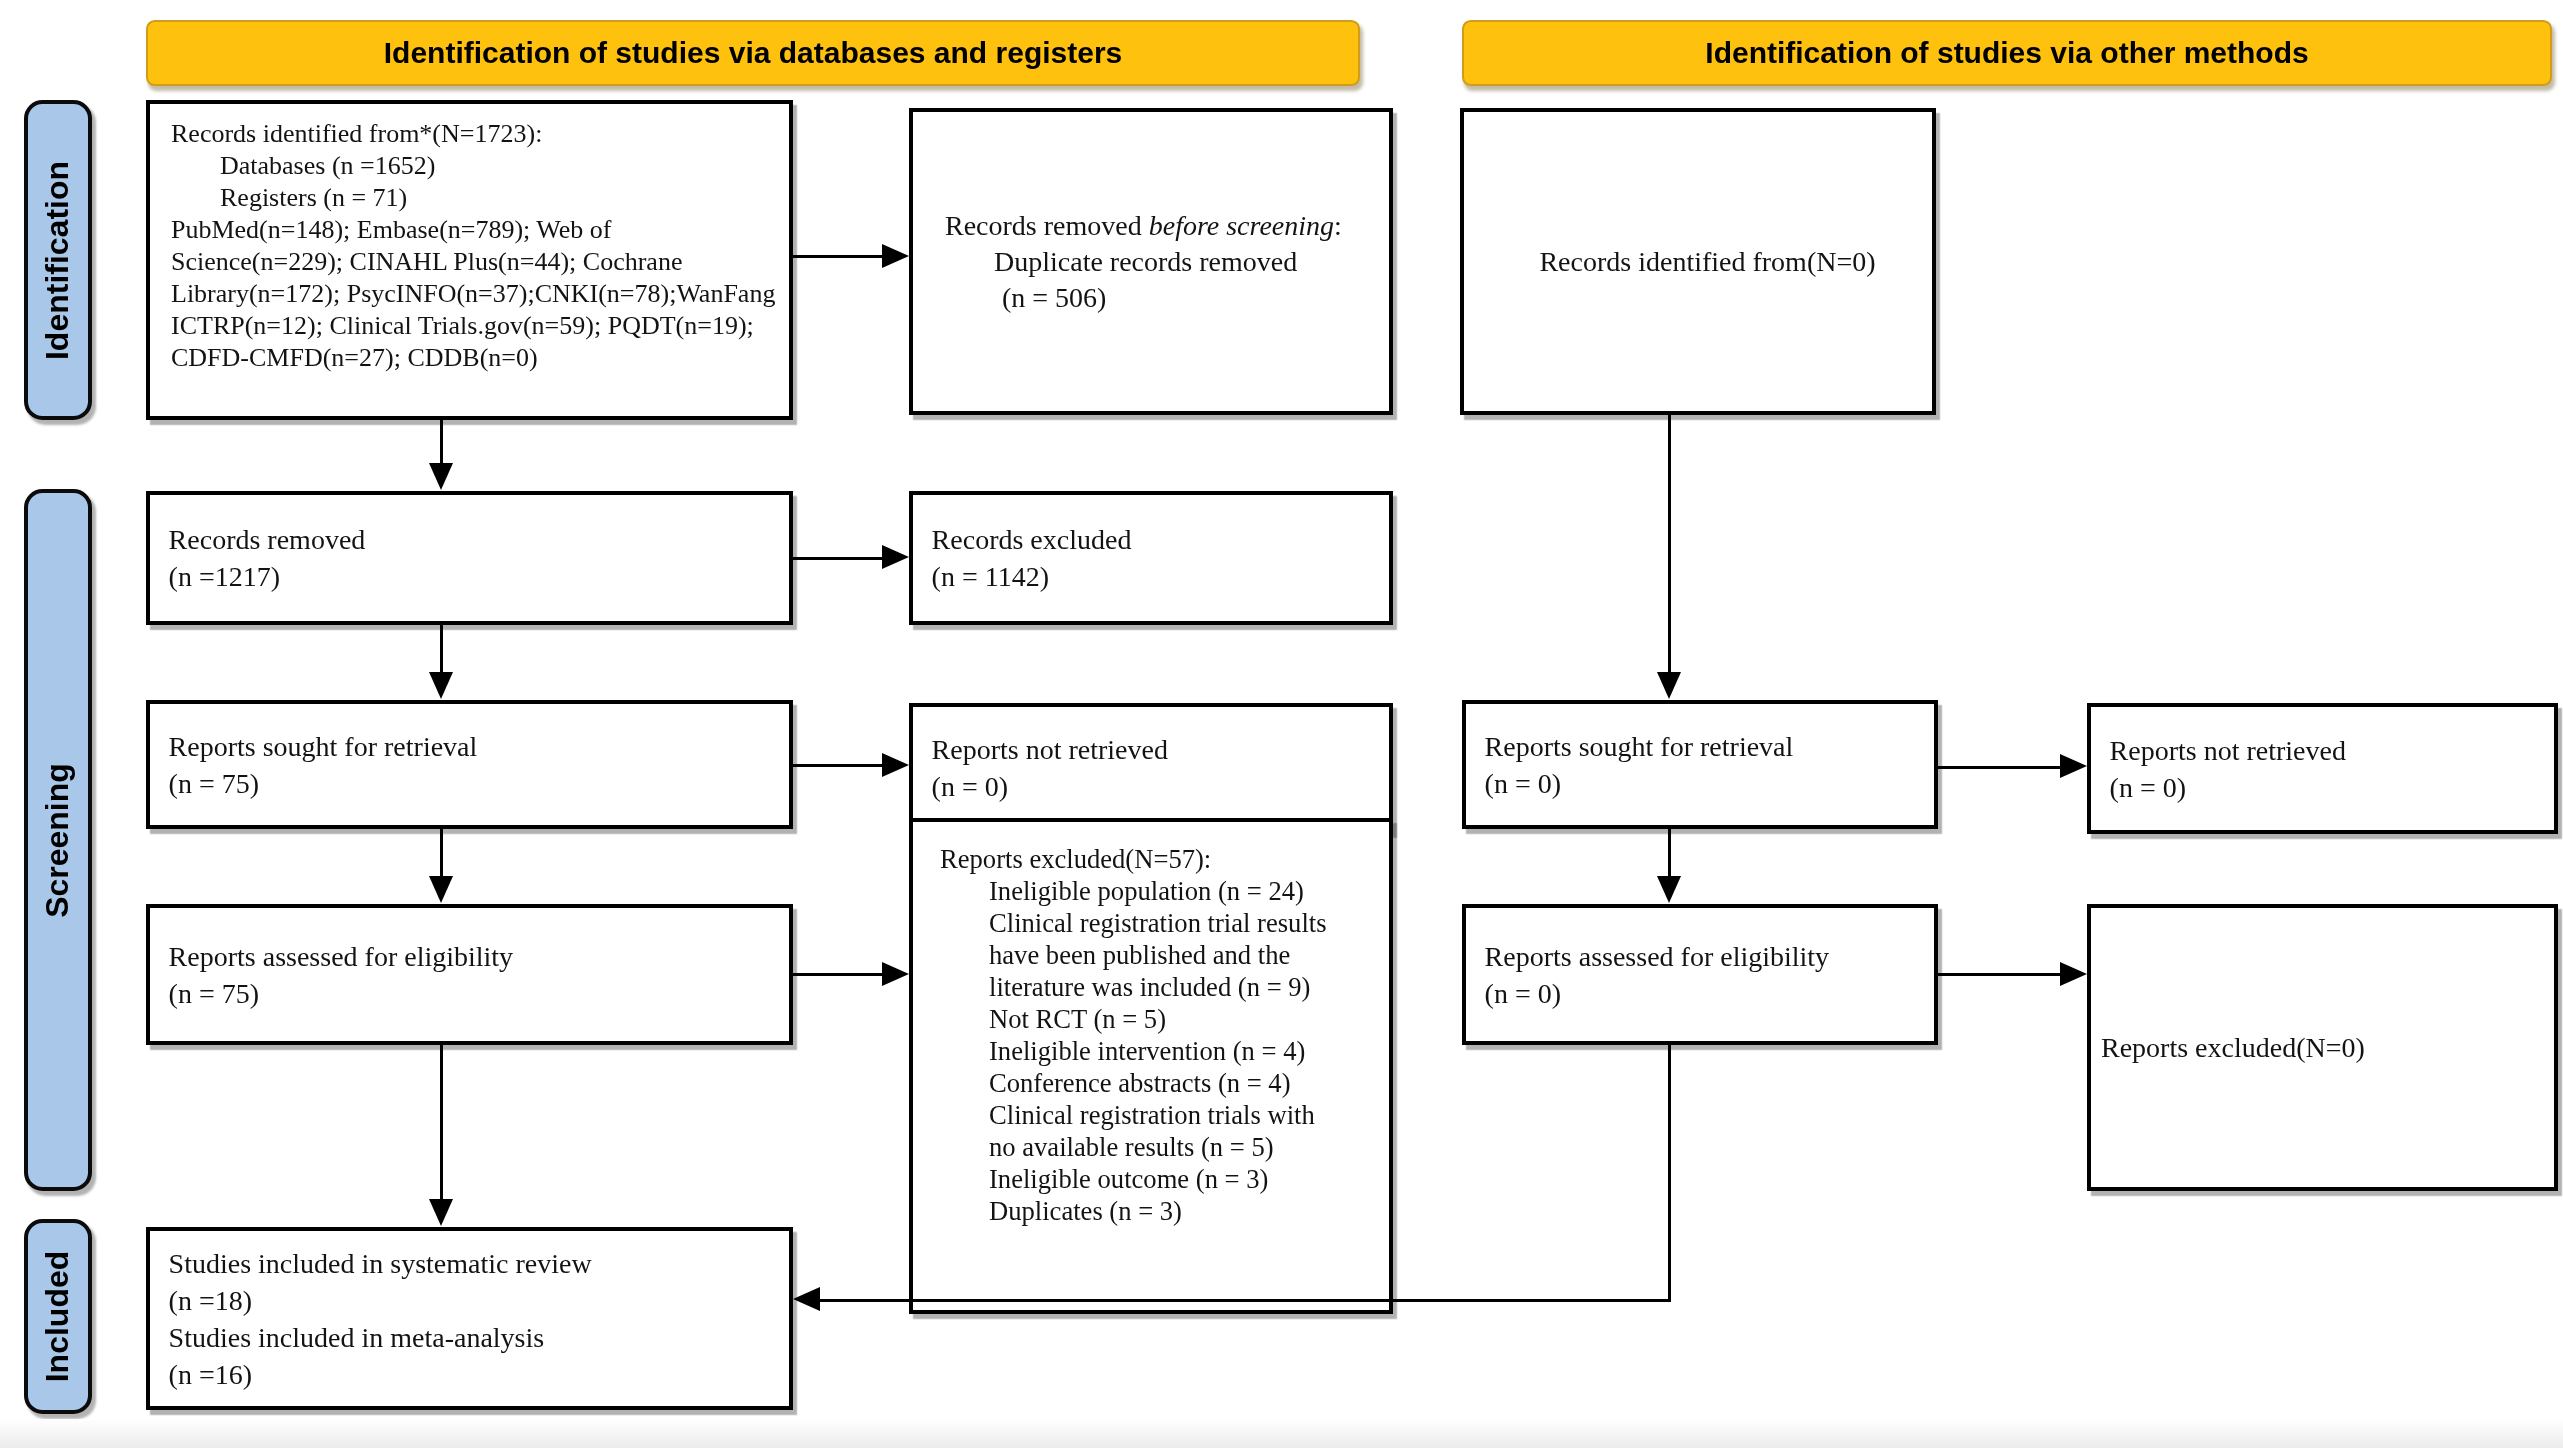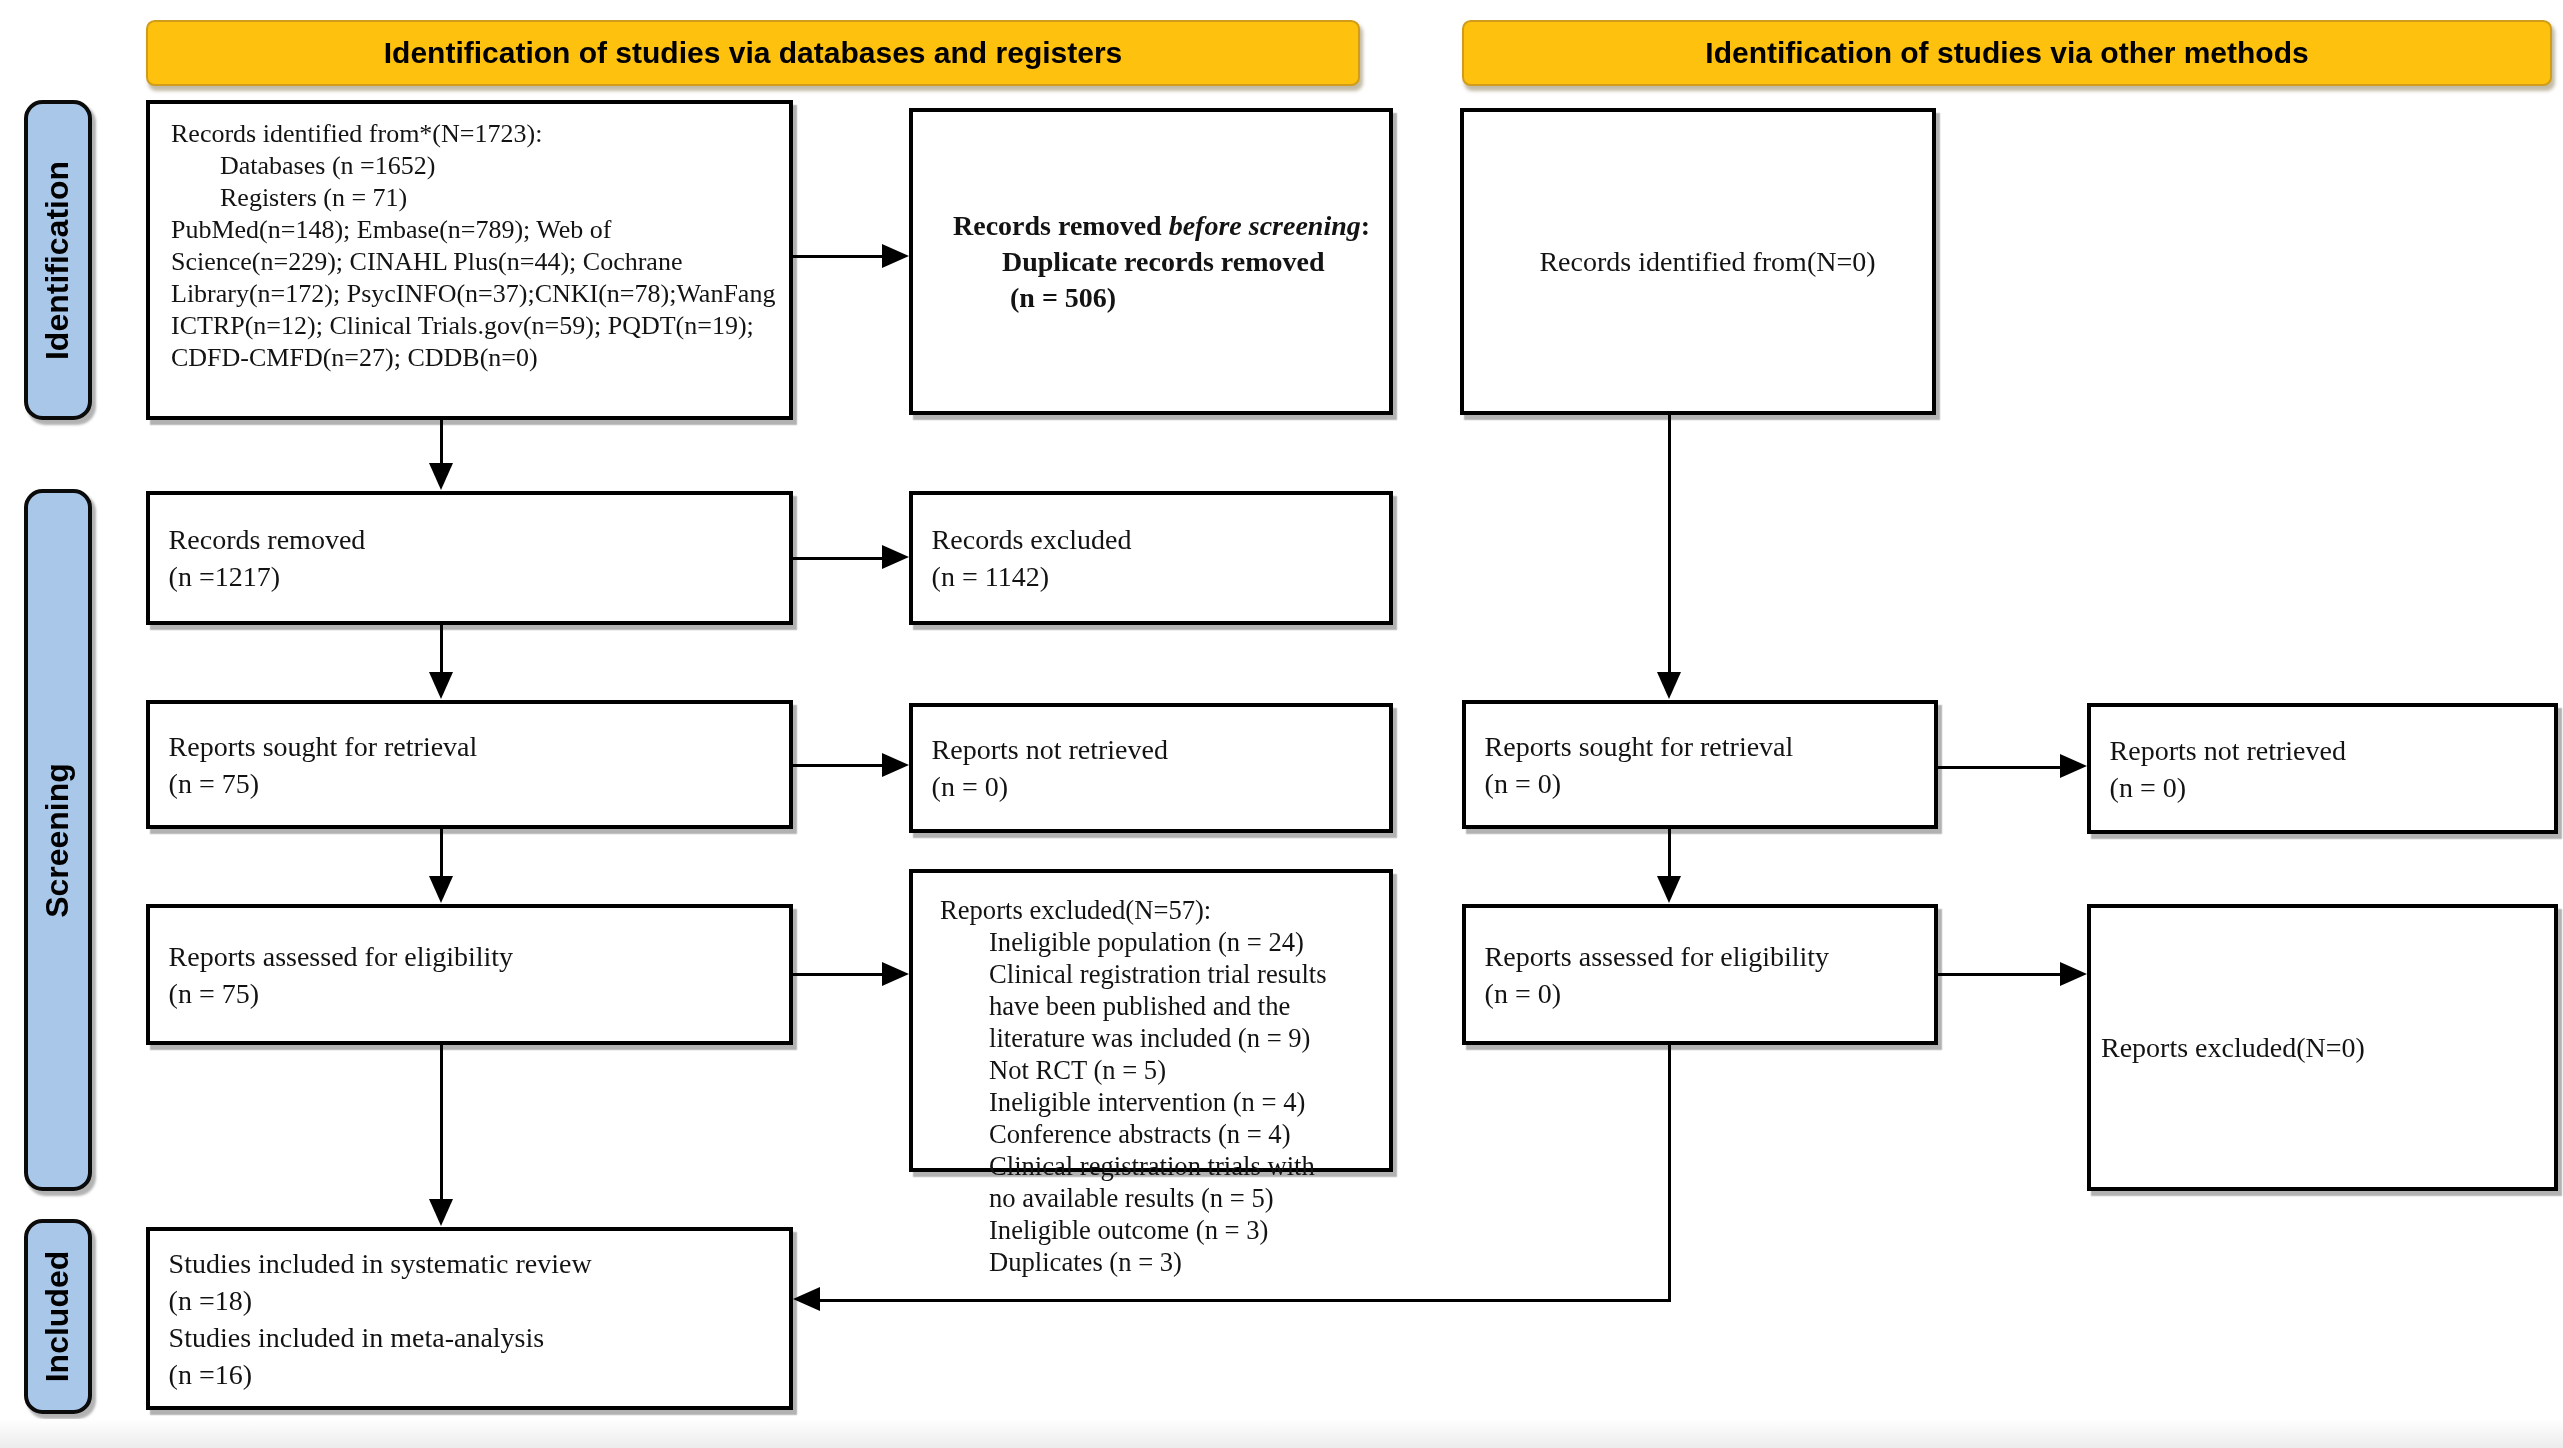--- a/index.html
+++ b/index.html
@@ -25,21 +25,21 @@
   .box{position:absolute;background:#ffffff;border:4.3px solid #000;box-sizing:border-box;
        box-shadow:3.7px 5px 1.2px rgba(0,0,0,0.30);
        display:flex;flex-direction:column;justify-content:center;
        font-size:28px;line-height:37px;padding:6.2px 11px 6.2px 18.6px;}
   .box.topal{justify-content:flex-start;}
   .ind{margin-left:49px;}
   .ind2{margin-left:57px;}
   .em{font-style:italic;}
   .boxA{font-size:26px;line-height:32px;padding-top:14px;padding-left:21px;}
   .boxK{font-size:26.6px;line-height:32px;padding-top:21px;padding-left:27px;}
-  .boxB{line-height:36px;padding-left:40px;font-weight:bold;}
+  .boxB{line-height:36px;padding-left:32px;}
   .boxC{padding-left:30px;align-items:center;}
   .boxM{padding-left:10px;}
 
   
   .hline,.vline{position:absolute;background:#000;}
   .hline{height:3.1px;}
   .vline{width:3.1px;}
   .ah-r{position:absolute;width:0;height:0;border-top:12.4px solid transparent;
         border-bottom:12.4px solid transparent;border-left:27px solid #000;}
   .ah-d{position:absolute;width:0;height:0;border-left:12.4px solid transparent;
@@ -117,21 +117,21 @@
   <div class="box" style="left:2087px;top:703px;width:471px;height:131px;">
     <div>Reports not retrieved</div>
     <div>(n = 0)</div>
   </div>
 
   <div class="box" style="left:146px;top:904px;width:647px;height:141px;">
     <div>Reports assessed for eligibility</div>
     <div>(n = 75)</div>
   </div>
 
-  <div class="box boxK topal" style="left:909px;top:869px;width:484px;height:303px;">
+  <div class="box boxK topal" style="left:909px;top:818px;width:484px;height:496px;">
     <div>Reports excluded(N=57):</div>
     <div class="ind">Ineligible population (n = 24)</div>
     <div class="ind">Clinical registration trial results</div>
     <div class="ind">have been published and the</div>
     <div class="ind">literature was included (n = 9)</div>
     <div class="ind">Not RCT (n = 5)</div>
     <div class="ind">Ineligible intervention (n = 4)</div>
     <div class="ind">Conference abstracts (n = 4)</div>
     <div class="ind">Clinical registration trials with</div>
     <div class="ind">no available results (n = 5)</div>

